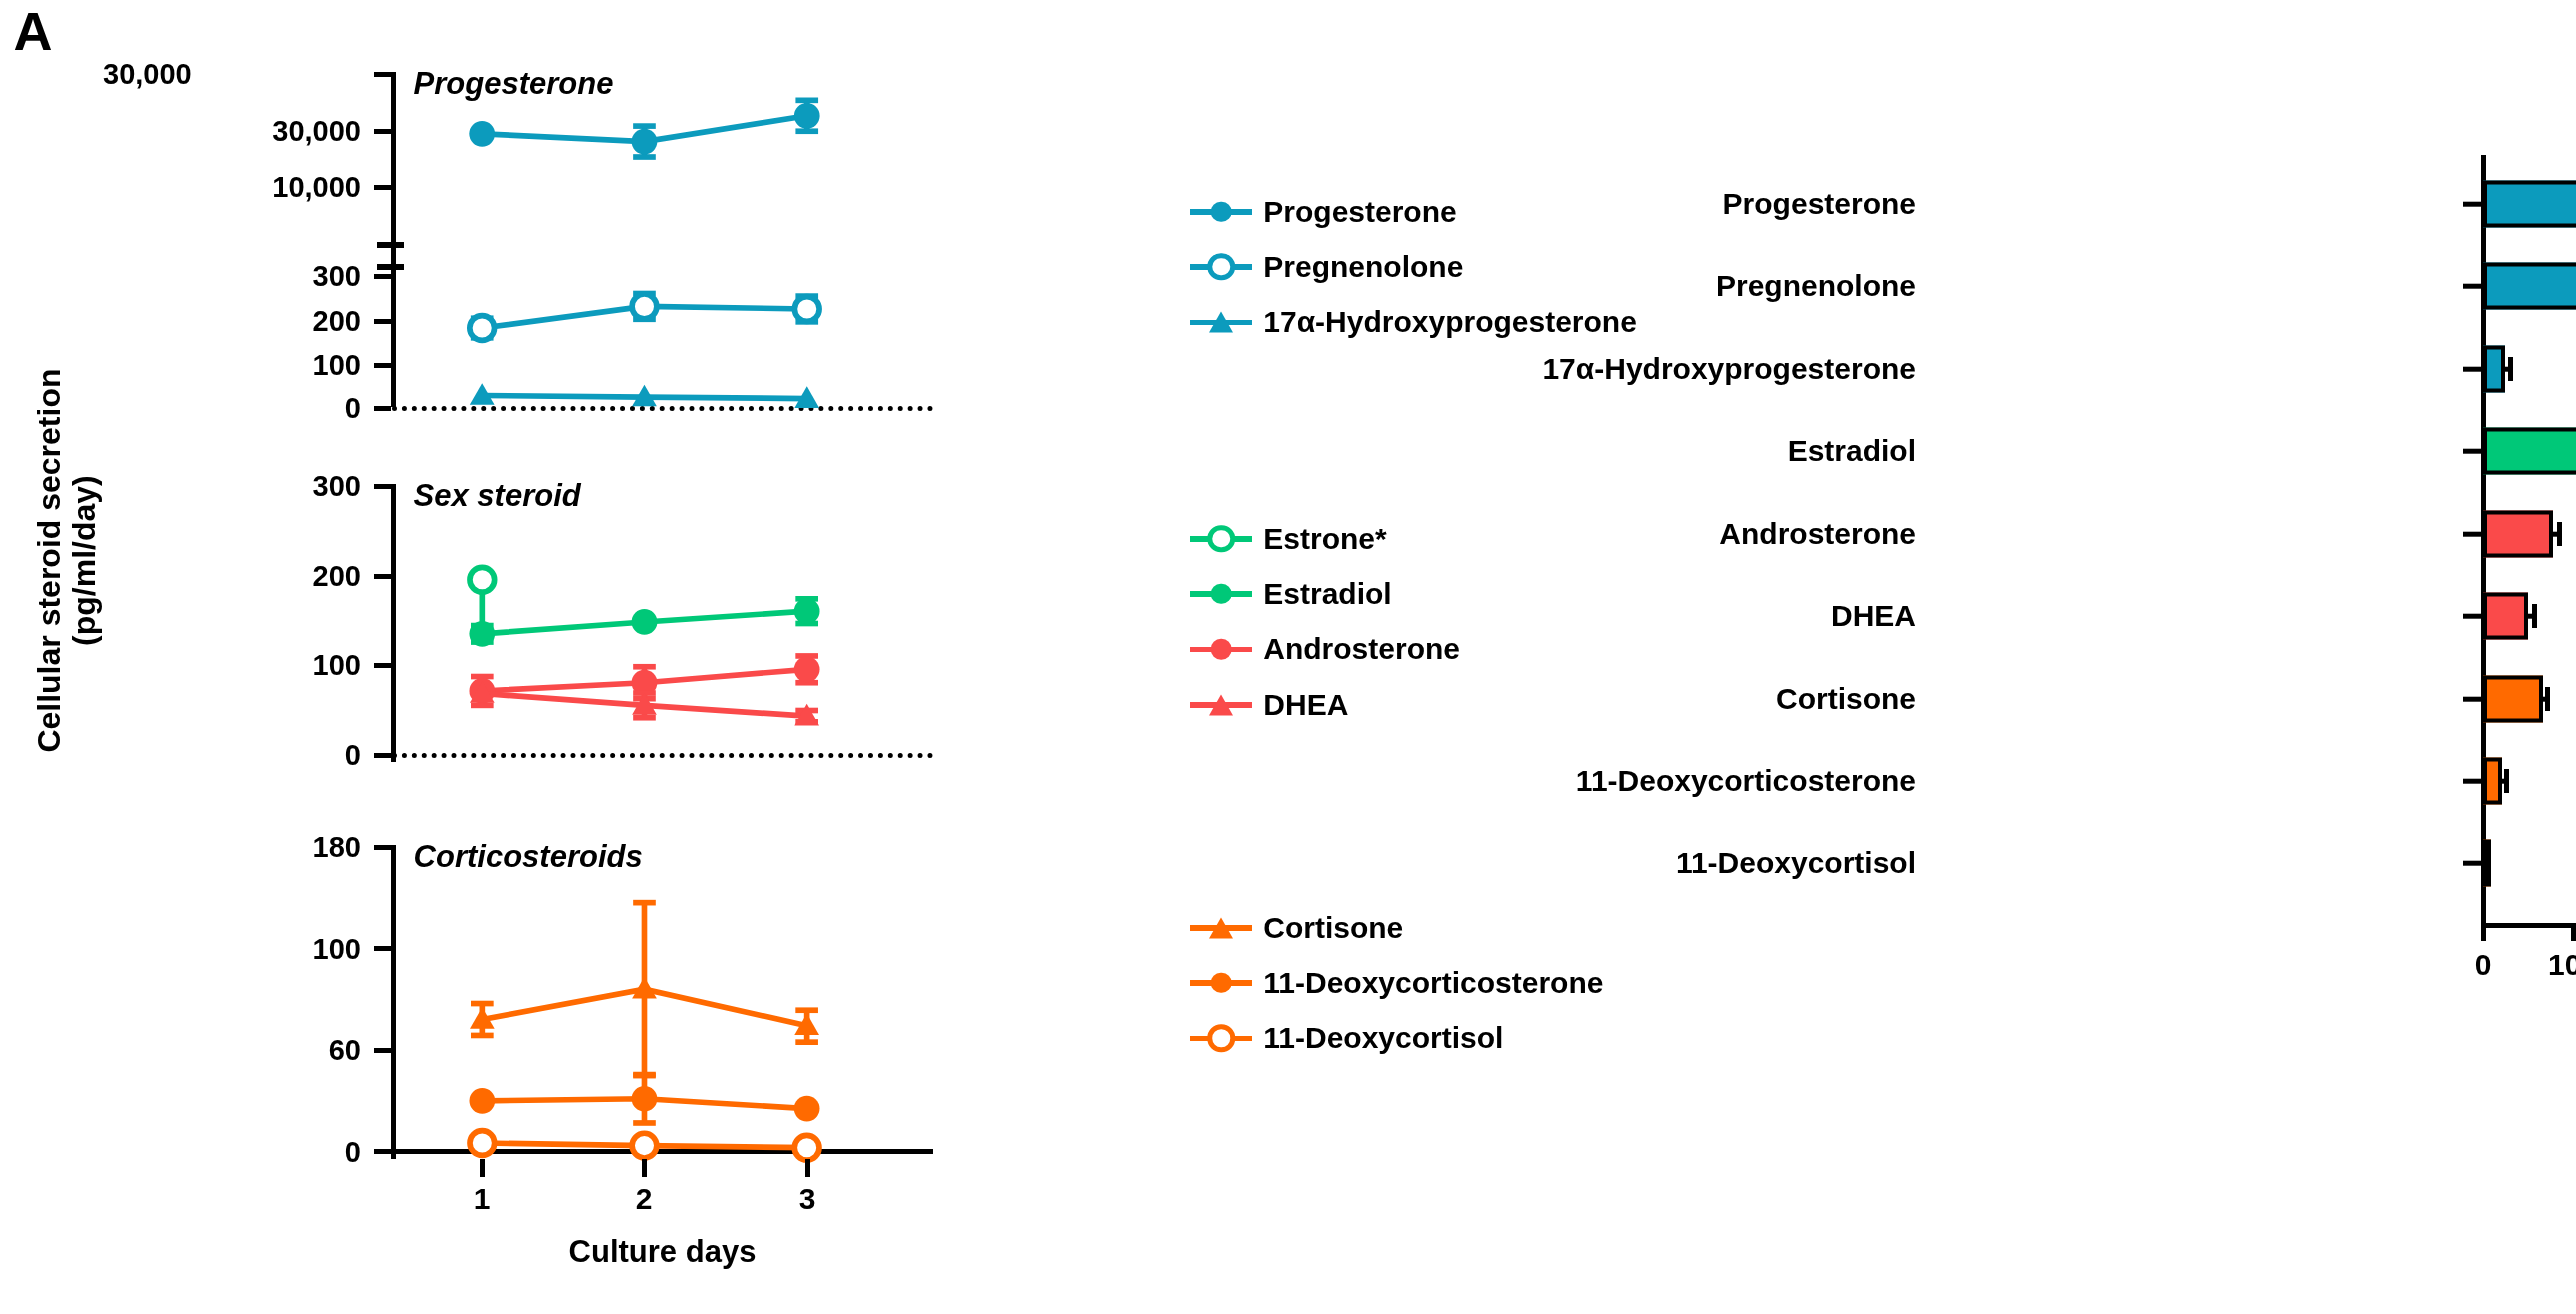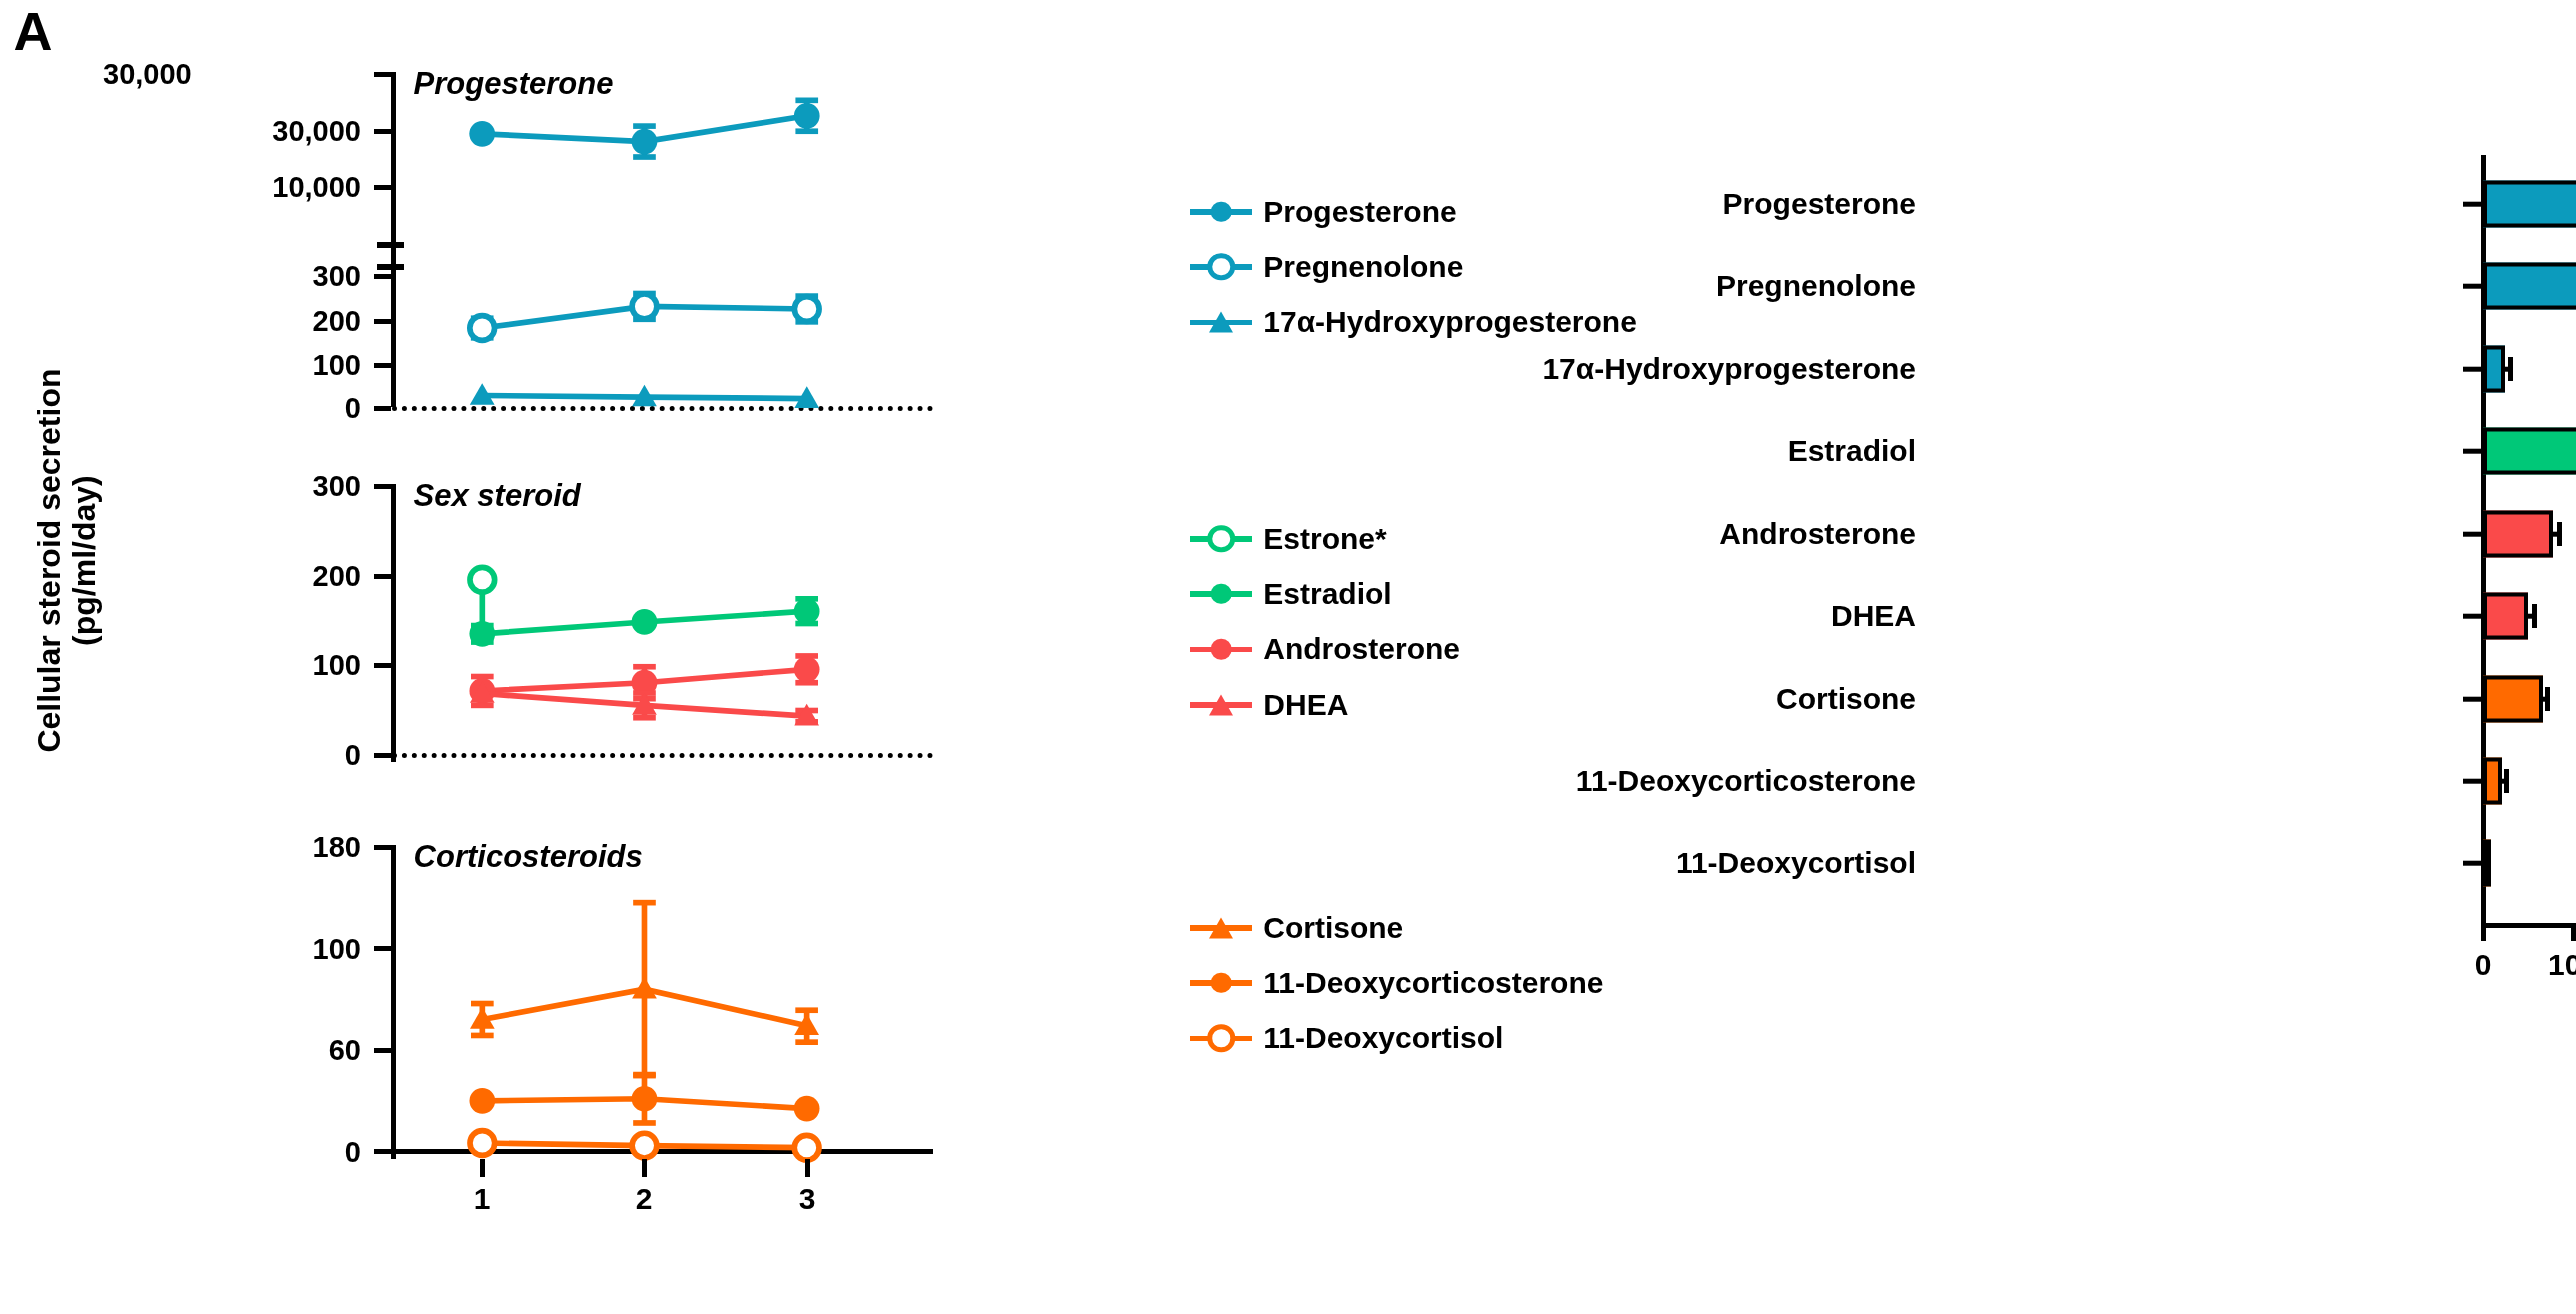--- a/index.html
+++ b/index.html
@@ -284,20 +284,21 @@
     <div id="a-xaxis">
       <div class="xtick" style="left:88px;"></div>
       <div class="xticklabel" style="left:90px;">1</div>
 
       <div class="xtick" style="left:250px;"></div>
       <div class="xticklabel" style="left:252px;">2</div>
 
       <div class="xtick" style="left:413px;"></div>
       <div class="xticklabel" style="left:415px;">3</div>
     </div>
+    <div id="a-xtitle">Culture days</div>
 
     <div class="legend" id="legend-prog">
       <div class="legend-row">
         <span class="legend-key">
           <span class="keyline" style="background:#0c9bbd;"></span>
           <span class="keymark mk-circle" style="background:#0c9bbd;"></span>
         </span>
         <span class="legend-label">Progesterone</span>
       </div>
       <div class="legend-row">

